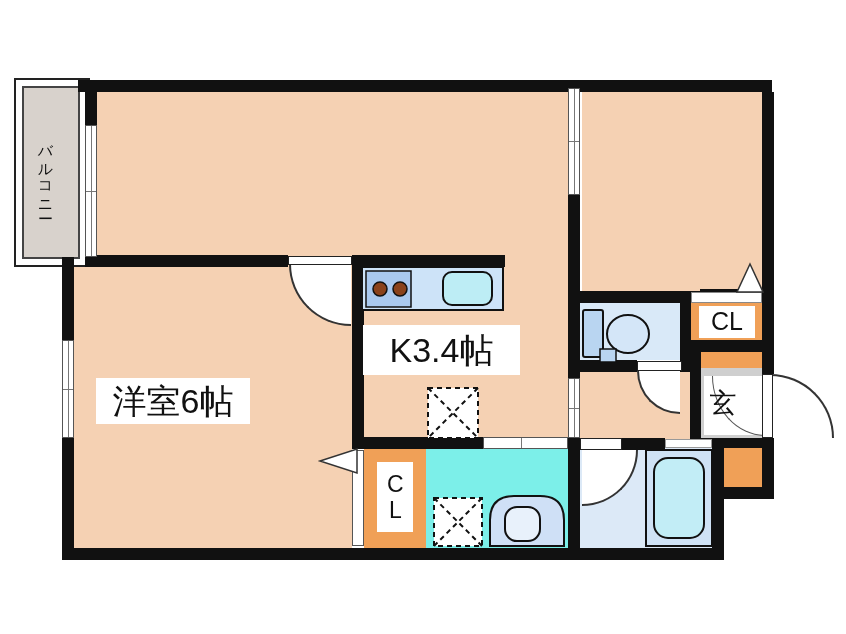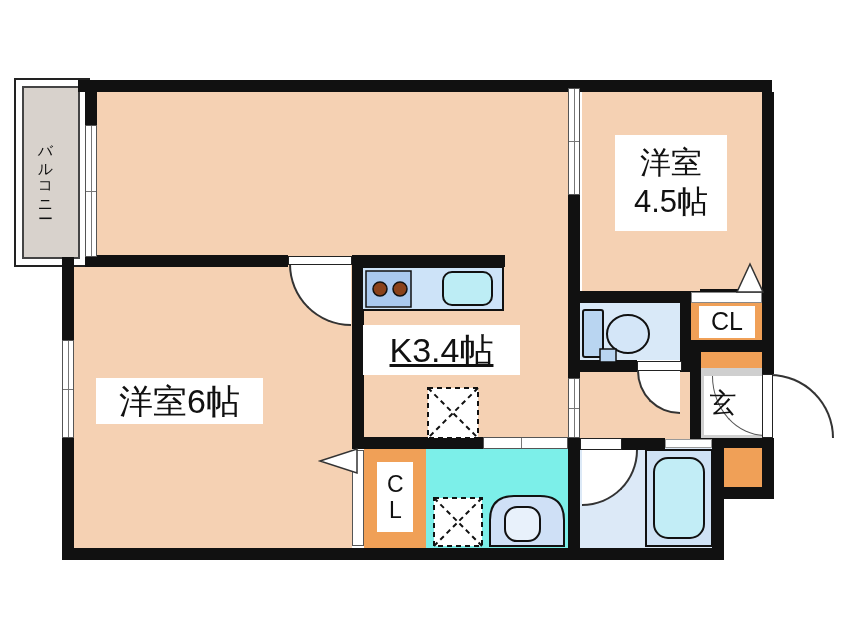--- a/index.html
+++ b/index.html
@@ -145,23 +145,19 @@
 
     <g>
       <rect x="646" y="450" width="66" height="96" style="fill:var(--tubouter);stroke:#111;stroke-width:2"></rect>
       <rect x="654" y="458" width="50" height="80" rx="14" style="fill:var(--tub);stroke:#111;stroke-width:2"></rect>
     </g>
 
     <polygon points="750,264 763,292 737,292" style="fill:#fff;stroke:#333;stroke-width:1.5"></polygon>
     <polygon points="320,461 357,449 357,473" style="fill:#fff;stroke:#333;stroke-width:1.5"></polygon>
   </svg>
 
-  <div class="label" style="left:615px;top:135px;width:112px;height:96px;font-size:31px;flex-direction:column;">
-    <span>洋室</span>
-    <span>4.5帖</span>
-  </div>
-  <div class="label" style="left:363px;top:325px;width:157px;height:50px;font-size:34px;text-decoration:underline;">K3.4帖</div>
-  <div class="label" style="left:96px;top:378px;width:167px;height:46px;font-size:34px;">洋室6帖</div>
+  <div class="label" style="left:363px;top:325px;width:157px;height:50px;font-size:34px;">K3.4帖</div>
+  <div class="label" style="left:96px;top:378px;width:154px;height:46px;font-size:34px;">洋室6帖</div>
   <div class="label" style="left:699px;top:306px;width:56px;height:32px;font-size:25px;">CL</div>
   <div class="label vtext" style="left:377px;top:462px;width:36px;height:70px;font-size:23px;">CL</div>
   <div class="label" style="left:704px;top:382px;width:38px;height:44px;font-size:27px;background:transparent;z-index:6;">玄</div>
 
 </div>
 
 </body></html>

